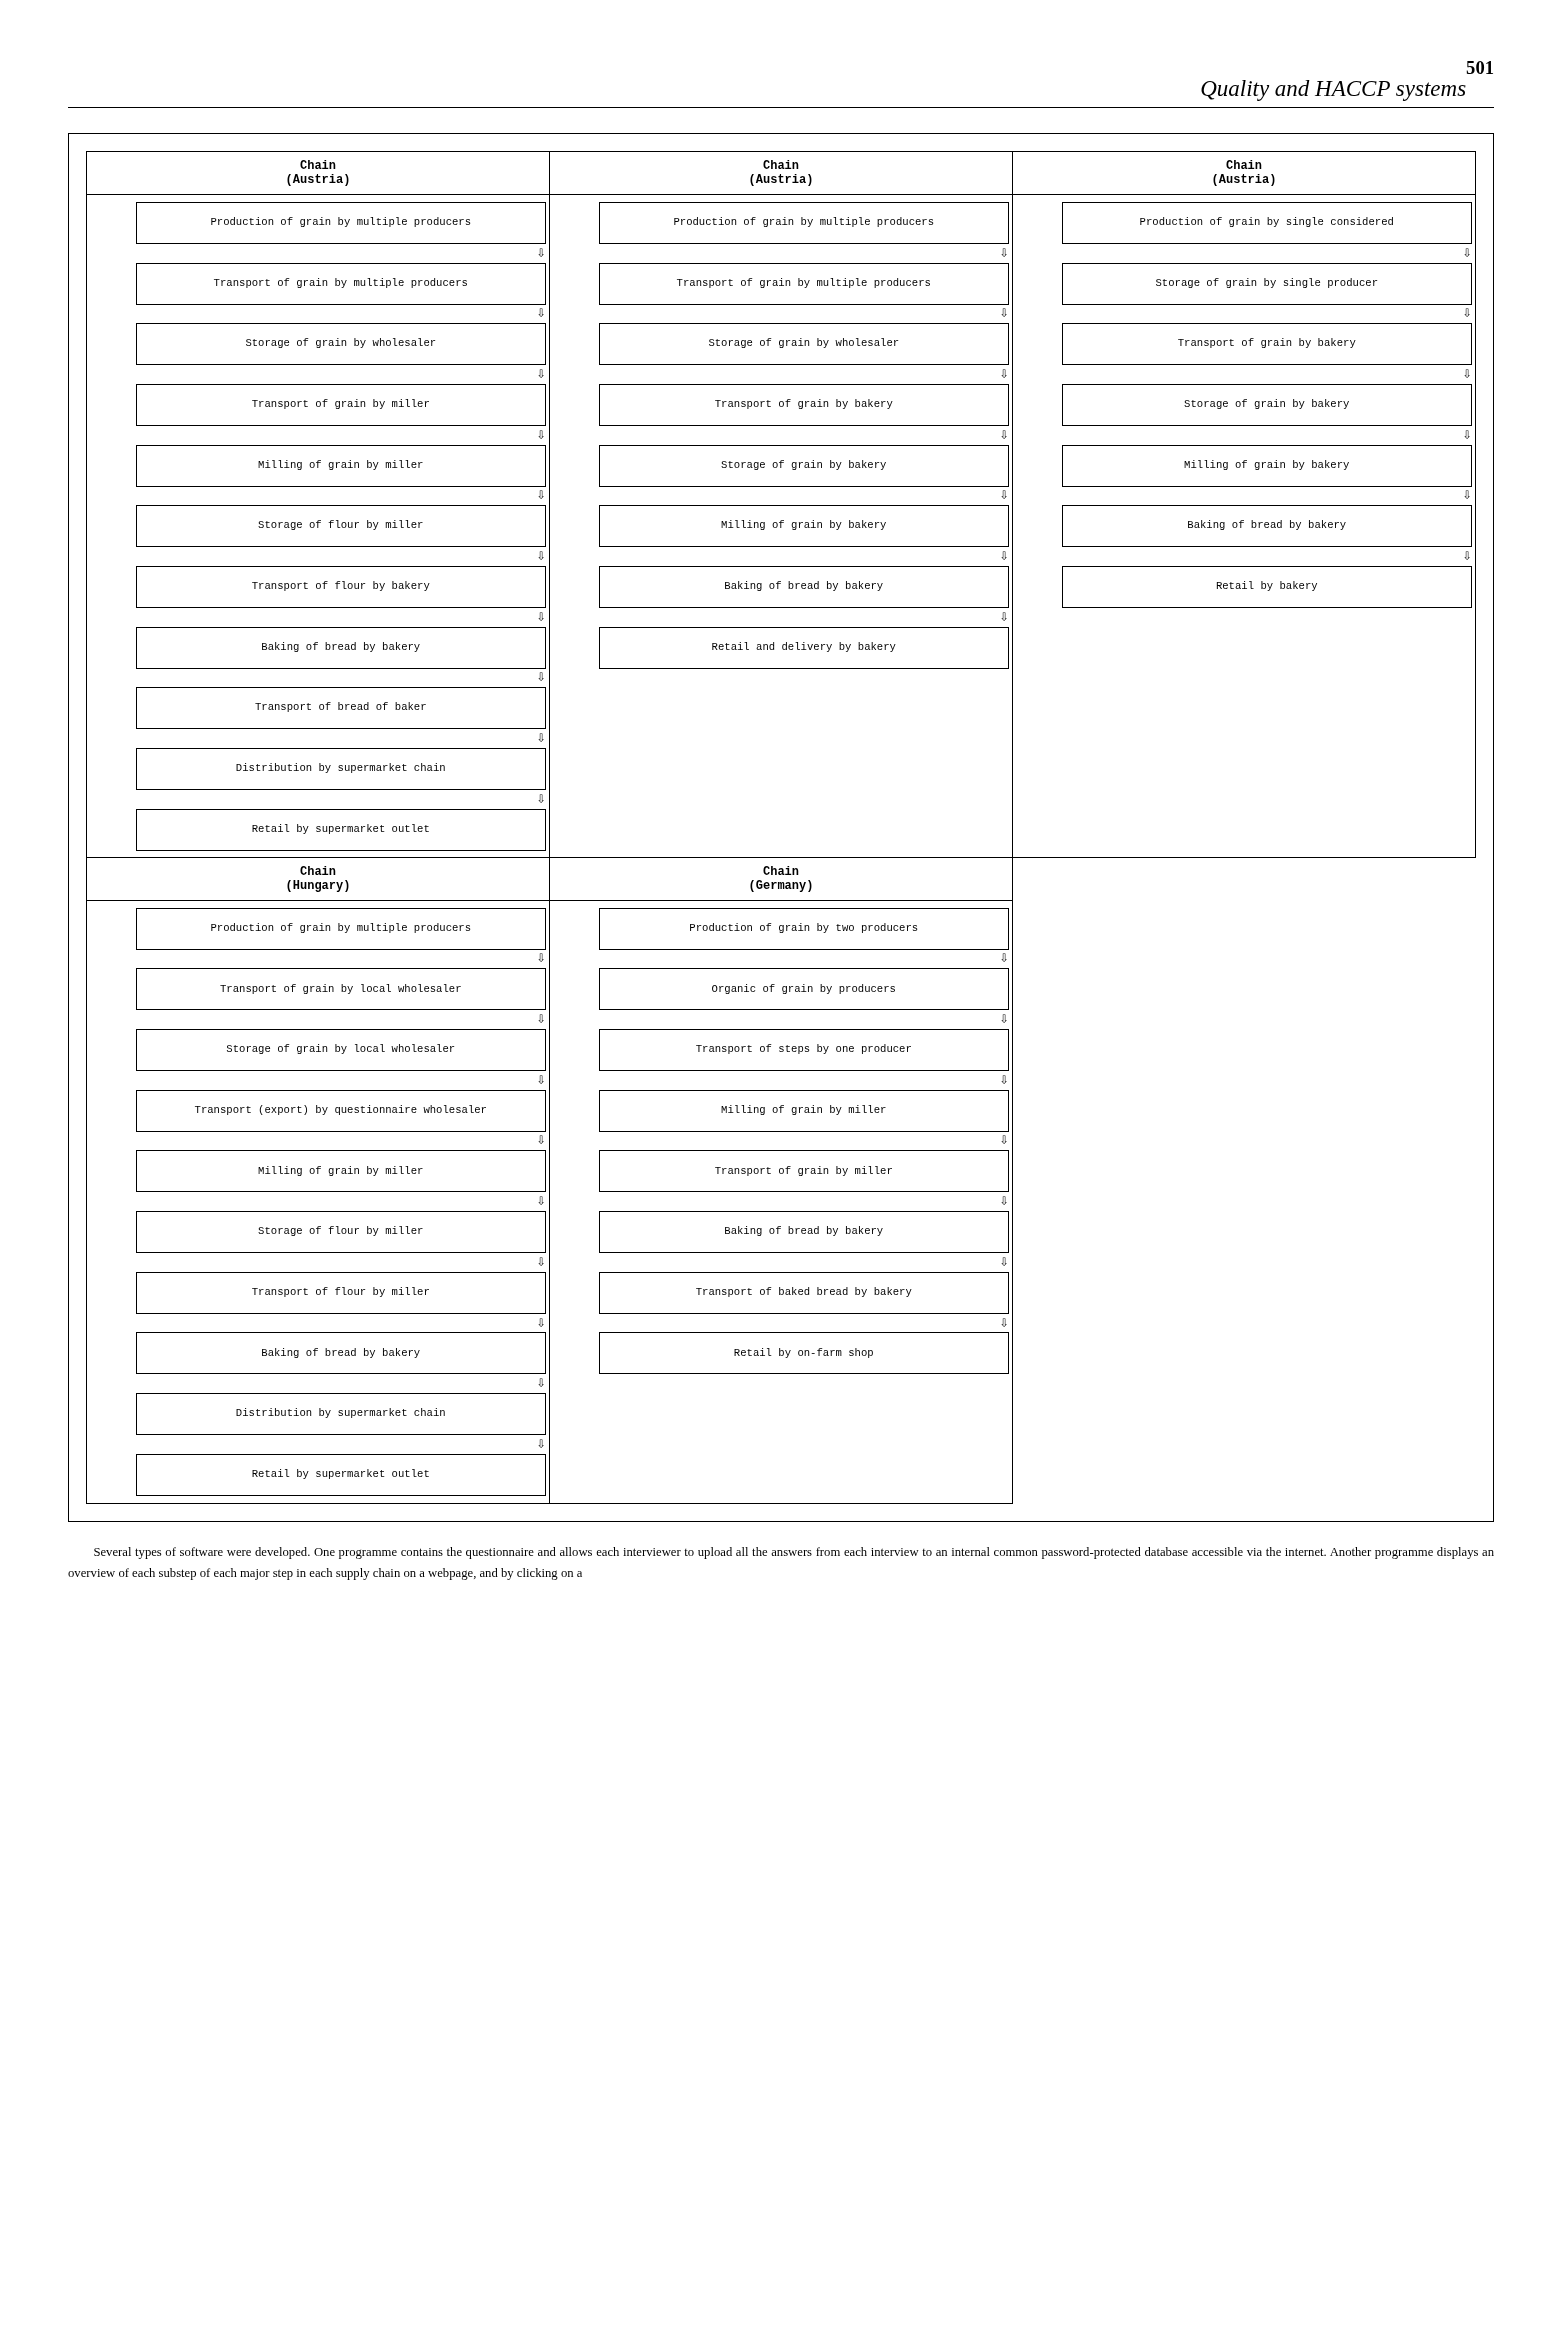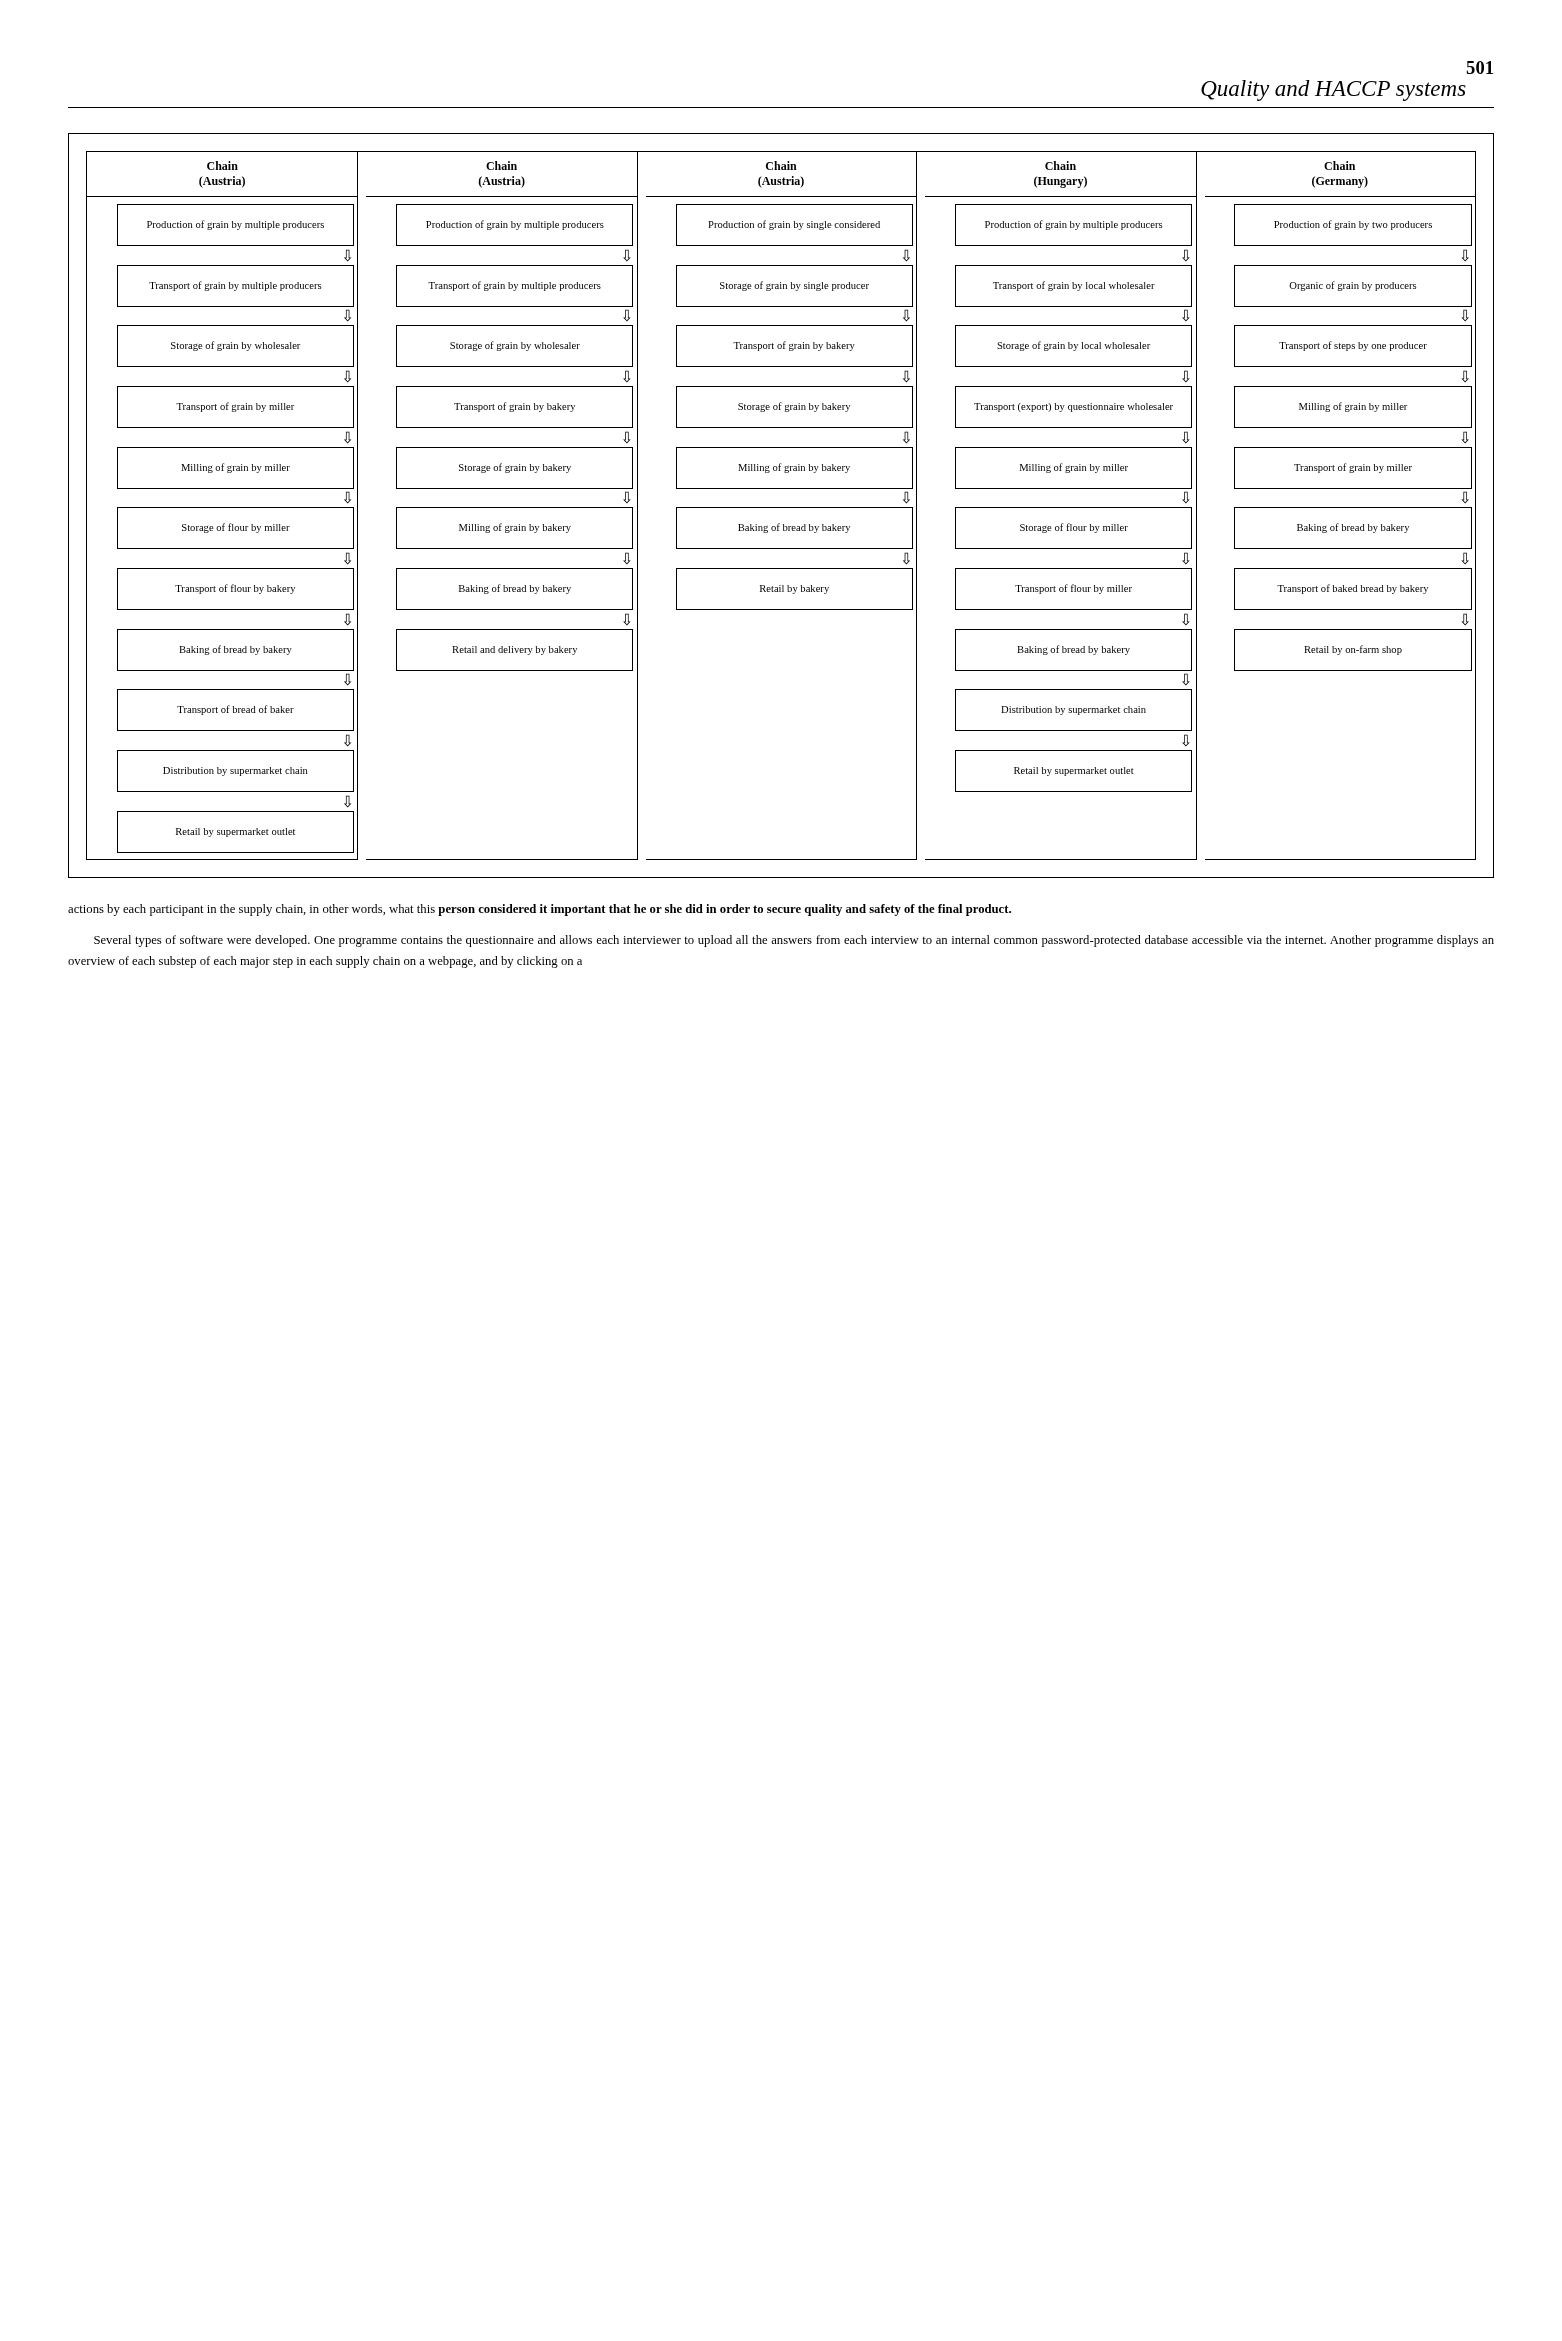--- a/index.html
+++ b/index.html
@@ -29,24 +29,25 @@
       font-size: 18.6px;
       font-weight: bold;
     }
     .figure-container {
       border: 0.8px solid #000;
       padding: 17px;
       margin-bottom: 17px;
     }
     .chains-grid {
       display: grid;
-      grid-template-columns: repeat(5, 1fr);
-      gap: 8px;
+      grid-template-columns: repeat(3, 1fr);
+      gap: 0;
       border-left: 0.8px solid #000;
       border-top: 0.8px solid #000;
+      font-family: Liberation Mono, monospace;
     }
     .chain-column {
       border-right: 0.8px solid #000;
       border-bottom: 0.8px solid #000;
       display: flex;
       flex-direction: column;
       align-items: center;
     }
     .chain-header {
       text-align: center;
@@ -221,25 +222,20 @@
           <div class="arrow-down">⇩</div>
           <div class="step-box">Transport of baked bread by bakery</div>
           <div class="arrow-down">⇩</div>
           <div class="step-box">Retail by on-farm shop</div>
         </div>
       </div>
     </div>
 </div>
 
 <div class="body-text">
-  <p>
-    actions by each participant in the supply chain, in other words, what this
-    <strong>person considered it important that he or she did in order to secure quality
-    and safety of the final product.</strong>
-  </p>
   <p class="indent">
     Several types of software were developed. One programme contains the
     questionnaire and allows each interviewer to upload all the answers from
     each interview to an internal common password-protected database accessible
     via the internet. Another programme displays an overview of each substep of
     each major step in each supply chain on a webpage, and by clicking on a
   </p>
 </div>
 
 

